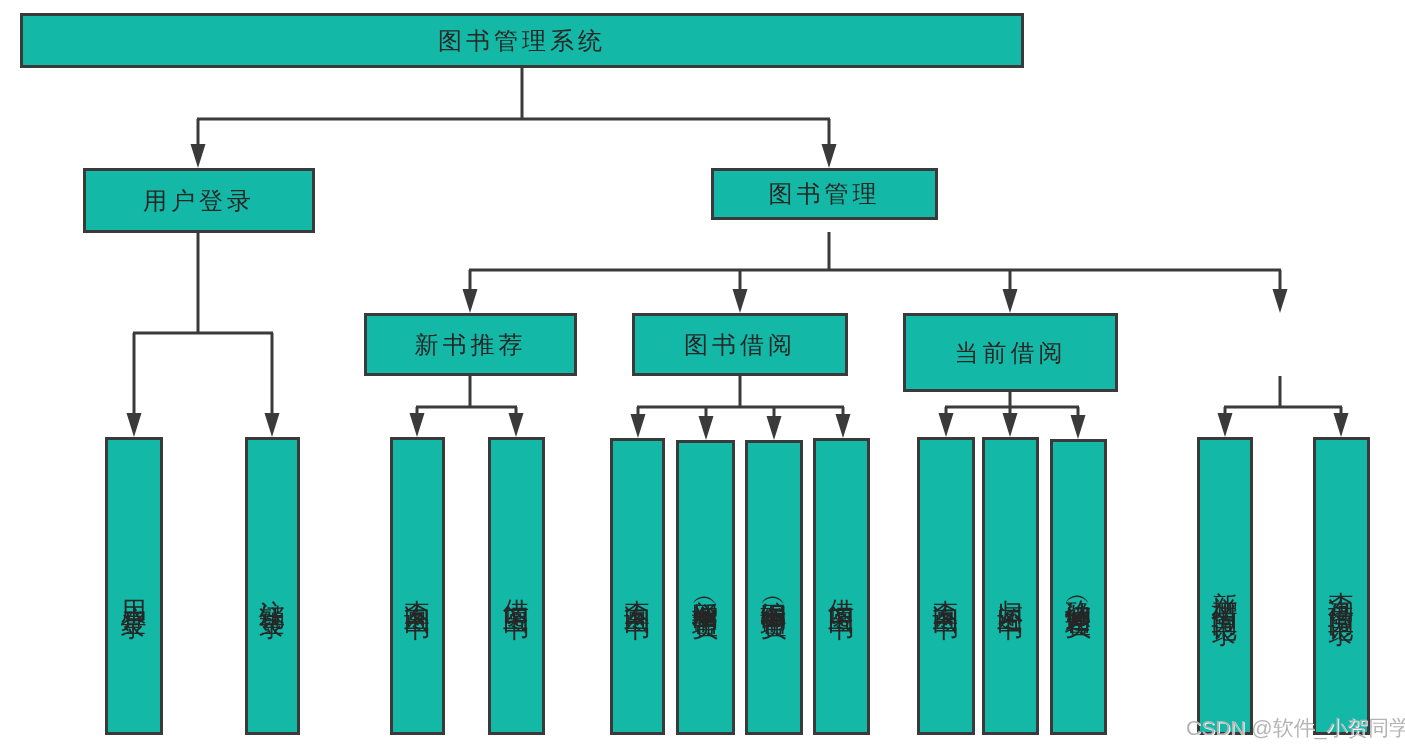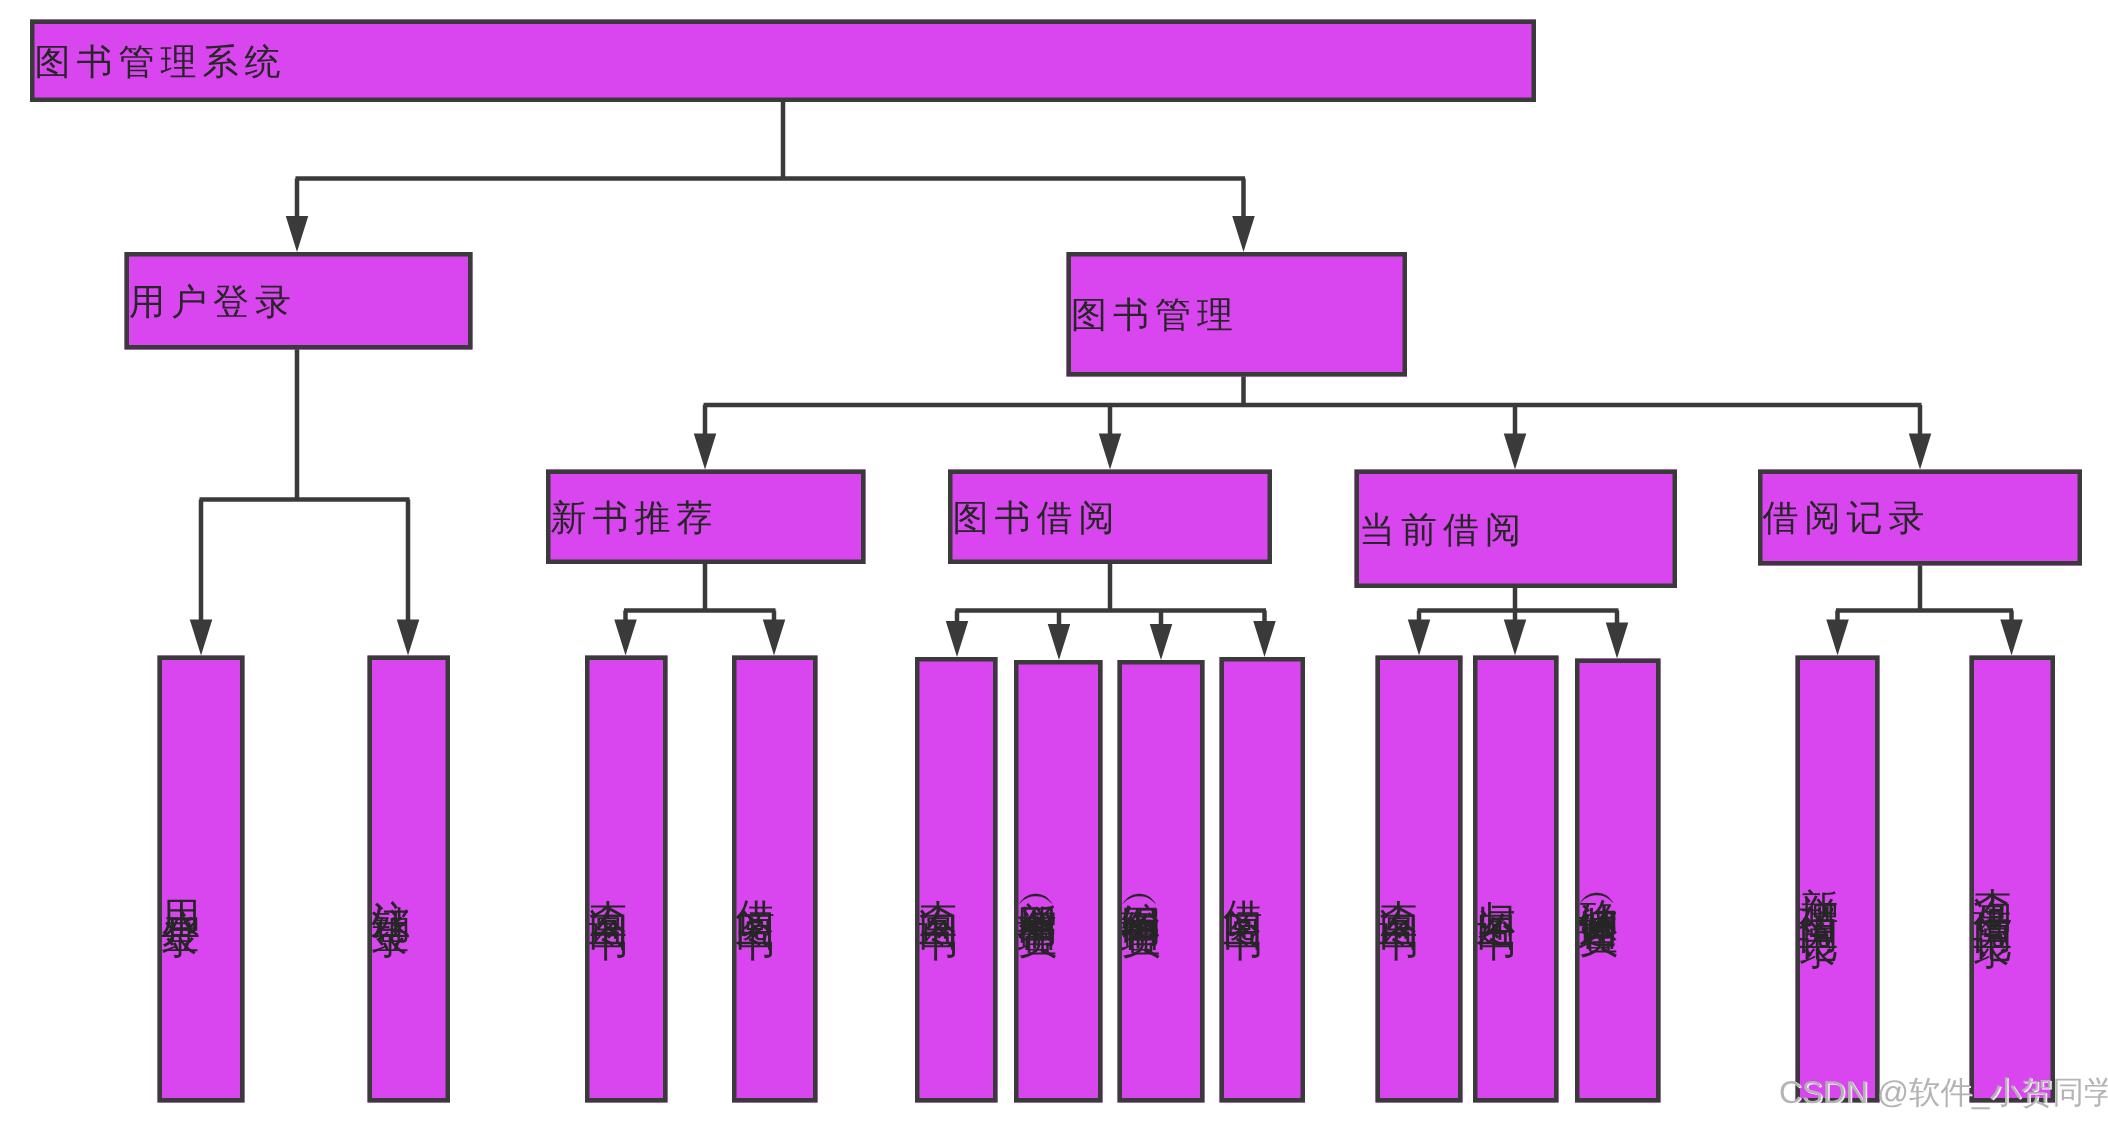--- a/index.html
+++ b/index.html
@@ -17,22 +17,22 @@
     overflow:hidden;
   }
   #stage{position:absolute;inset:0;width:1405px;height:747px;}
   svg.connectors{position:absolute;left:0;top:0;z-index:0;pointer-events:none;}
   svg.connectors line{stroke:var(--line);stroke-width:3;}
   svg.connectors polygon{fill:var(--line);}
   .node{
     position:absolute;
     box-sizing:border-box;
     border:3px solid var(--line);
-    background:#d946ef;
-    display:flex;align-items:center;
+    background:#14b8a6;
+    display:flex;align-items:center;justify-content:center;
     color:var(--ink);
     z-index:1;
   }
   .node.b .label{
     font-size:24px;
     letter-spacing:4px;
     white-space:nowrap;
   }
   .node.v .label{
     writing-mode:vertical-rl;
@@ -111,34 +111,31 @@
       <polygon points="1078,439 1070.5,415 1085.5,415"></polygon>
       <polygon points="1225,437 1217.5,413 1232.5,413"></polygon>
       <polygon points="1341,437 1333.5,413 1348.5,413"></polygon>
     </svg>
     <div class="node b" style="left: 20px; top: 13px; width: 1004px; height: 55px;">
       <span class="label">图书管理系统</span>
     </div>
     <div class="node b" style="left: 83px; top: 168px; width: 232px; height: 65px;">
       <span class="label">用户登录</span>
     </div>
-    <div class="node b" style="left: 711px; top: 168px; width: 227px; height: 83px;">
+    <div class="node b" style="left: 711px; top: 168px; width: 227px; height: 52px;">
       <span class="label">图书管理</span>
     </div>
     <div class="node b" style="left: 632px; top: 313px; width: 216px; height: 63px;">
       <span class="label">图书借阅</span>
     </div>
     <div class="node b" style="left: 364px; top: 313px; width: 213px; height: 63px;">
       <span class="label">新书推荐</span>
     </div>
     <div class="node b" style="left: 903px; top: 313px; width: 215px; height: 79px;">
       <span class="label">当前借阅</span>
-    </div>
-    <div class="node b" style="left: 1172px; top: 313px; width: 216px; height: 64px;">
-      <span class="label">借阅记录</span>
     </div>
     <div class="node v" style="left: 105px; top: 437px; width: 58px; height: 298px;">
       <span class="label v4">用户登录</span>
     </div>
     <div class="node v" style="left: 245px; top: 437px; width: 55px; height: 298px;">
       <span class="label v4">注销登录</span>
     </div>
     <div class="node v" style="left: 390px; top: 437px; width: 55px; height: 298px;">
       <span class="label v4">查询图书</span>
     </div>

